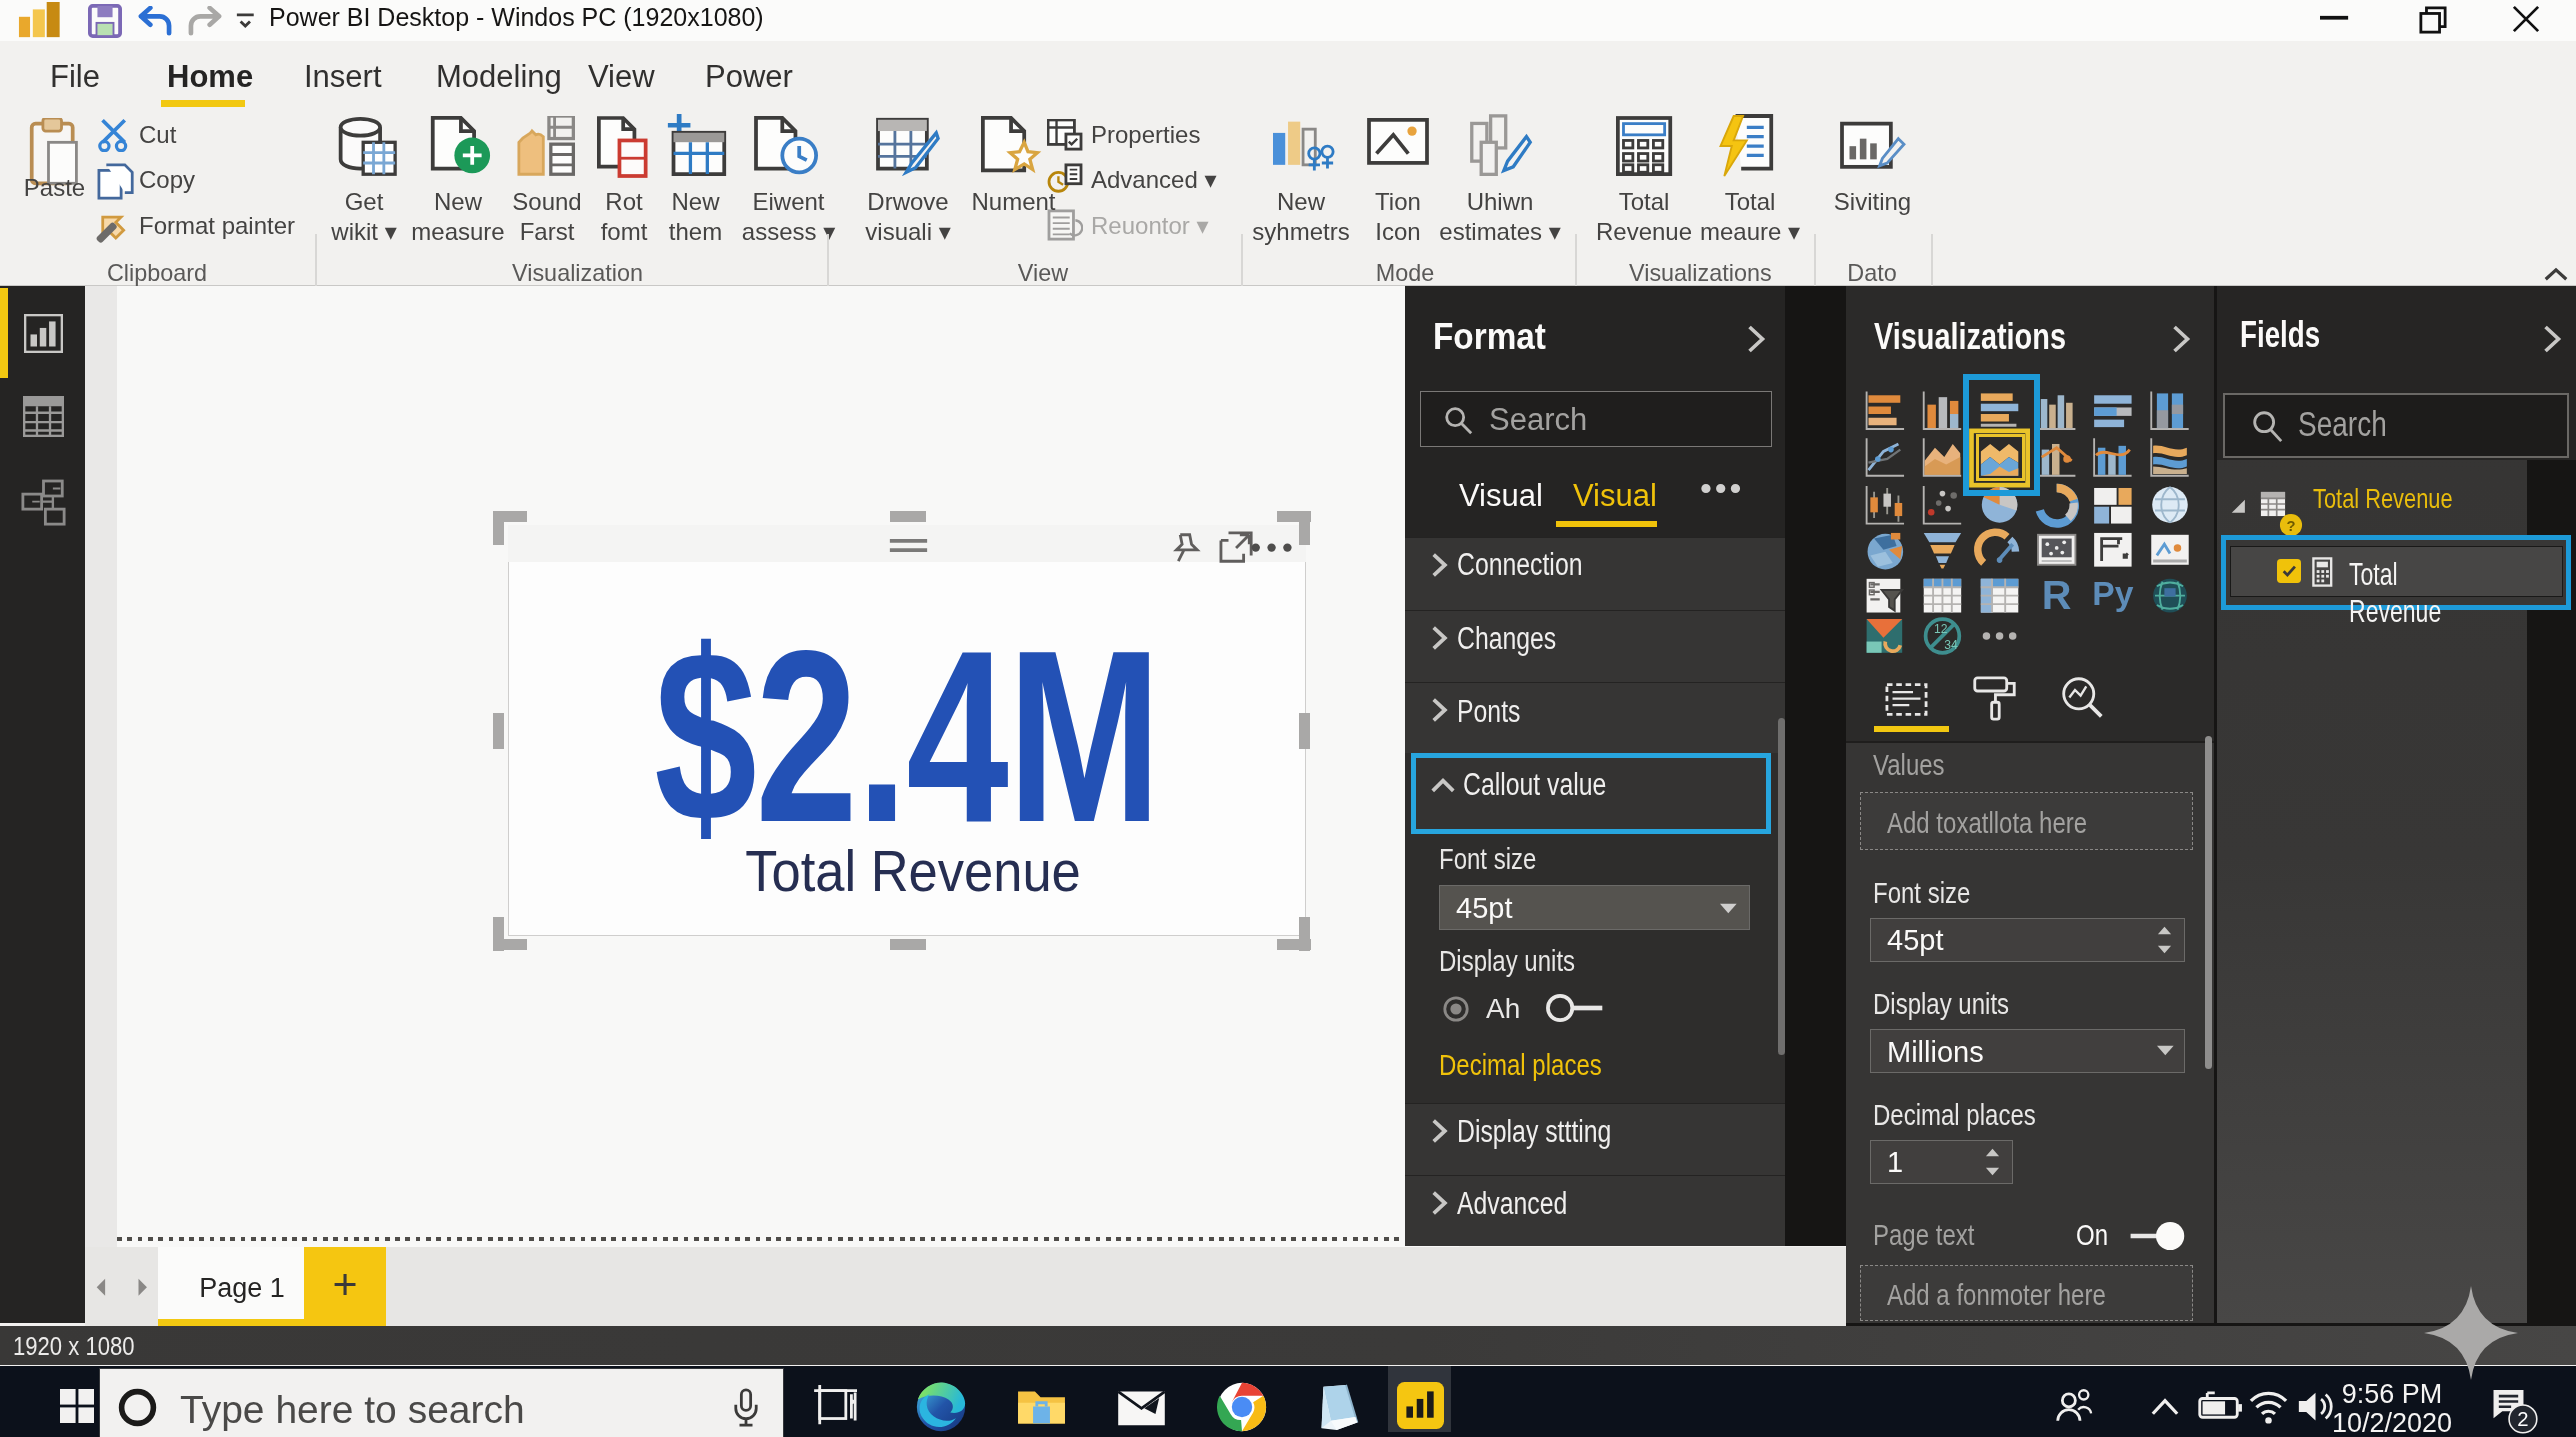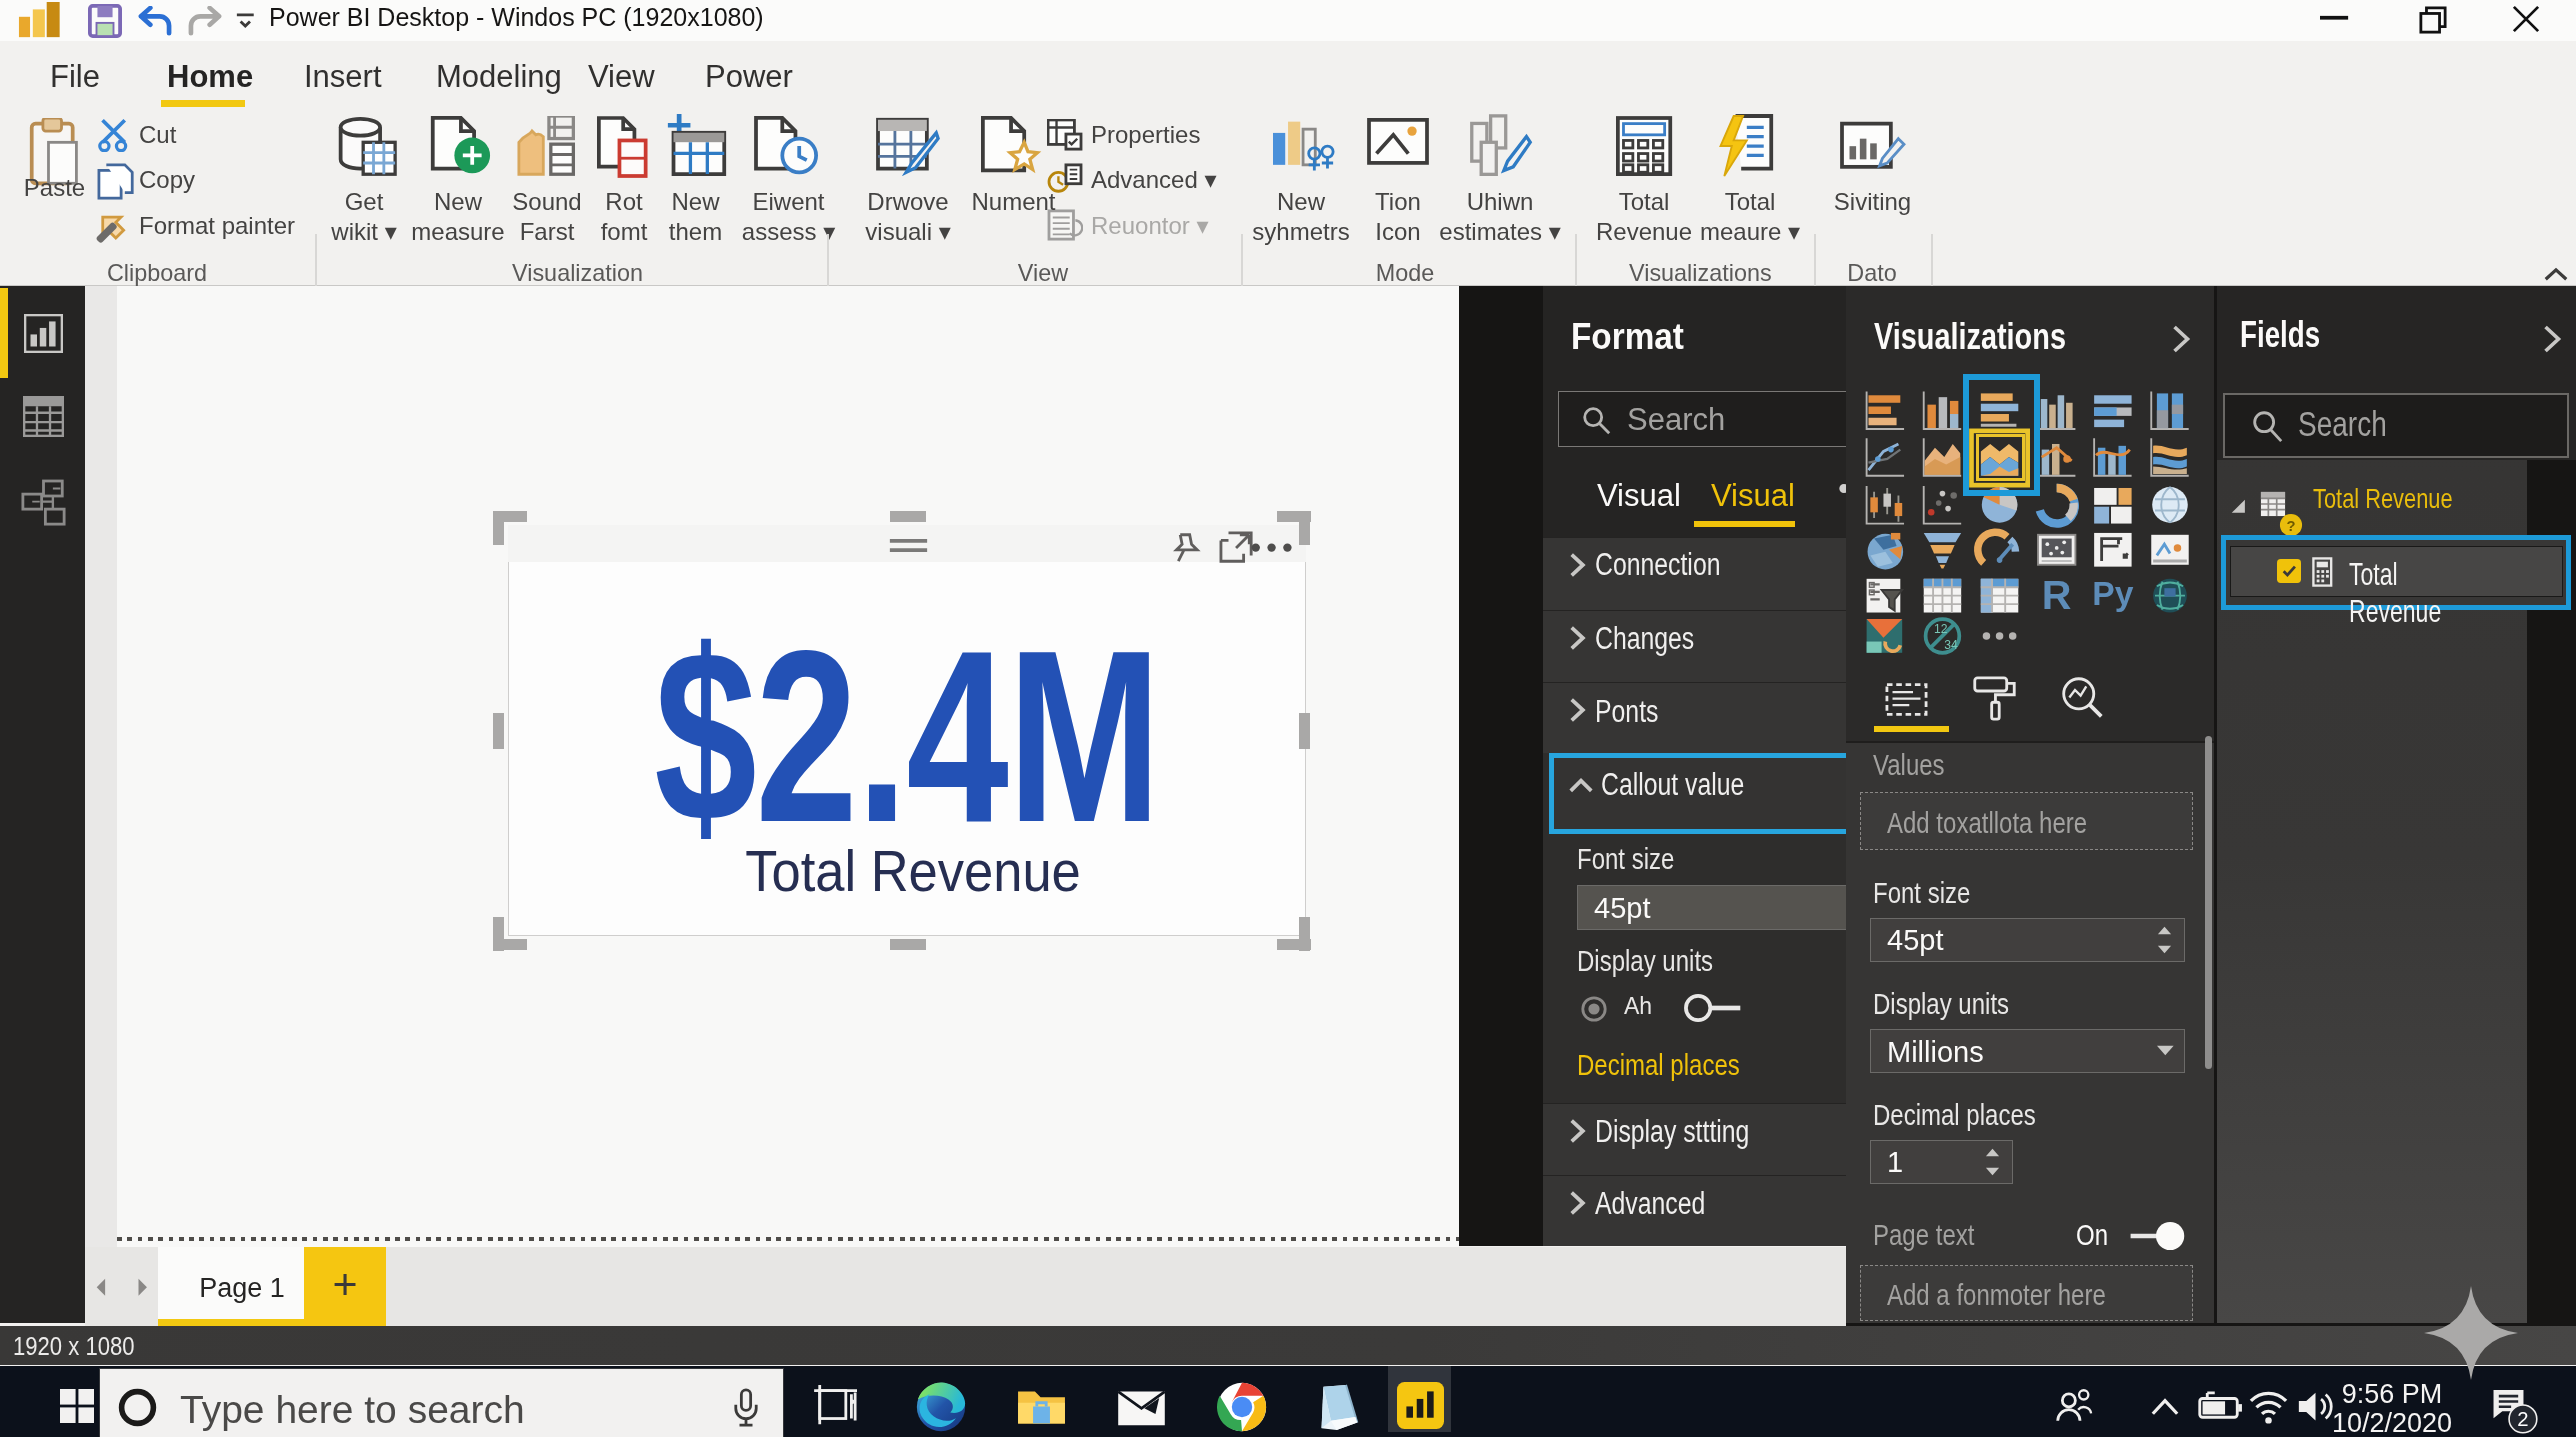--- a/index.html
+++ b/index.html
@@ -16,21 +16,21 @@
   .rsep { position:absolute; top:122px; width:1.9px; height:150px; background:#d8d7d5; }
   
   #sidebar { left:0; top:286px; width:85px; height:1037px; background:#252423; }
   #canvas { left:85px; top:286px; width:1374px; height:964px; background:#e9e8e7; }
   #page { position:absolute; left:32px; top:0px; width:1342px; height:964px; background:#f8f8f7; }
   #tabstrip { left:85px; top:1247px; width:1761px; height:80px; background:#e7e6e4; }
   #statusbar { left:0; top:1326px; width:2576px; height:39px; background:linear-gradient(90deg,#393837 0%,#3b3a39 55%,#474645 100%); color:#ecebea; font-size:26px; }
   #taskbar { left:0; top:1366px; width:2576px; height:72px; background:#0c111b; }
   
   .panel { position:absolute; top:286px; color:#f2f1f0; }
-  #fmtpanel { left:1543px; width:436px; height:960px; background:#2e2d2c;text-decoration:underline; }
+  #fmtpanel { left:1405px; width:380px; height:960px; background:#2e2d2c;text-decoration:underline; }
   #vizpanel { left:1846px; width:368px; height:1037px; background:#2b2a29; }
   #fldpanel { left:2217px; width:310px; height:1037px; background:linear-gradient(180deg,#353433 0%,#383736 55%,#484746 100%); }
   .phead { font-size:37px; font-weight:700; color:#fbfaf9; }
   .srchbox { position:absolute; background:#252423; border:1.9px solid #6c6a68; }
   .chev { stroke:#c8c7c5; stroke-width:4; fill:none; }
   .row { position:absolute; background:#363534; border-top:1.9px solid #242322; }
   .rowtxt { position:absolute; font-size:31px; color:#f0efee; transform:scaleX(0.8); transform-origin:0 50%; }
   .mut { color:#a3a2a0; }
   .ybar { background:#f2c811; }
   .hnd { background:#a9a8a7; }
@@ -383,21 +383,21 @@
   <div class="abs" style="left:34px;top:599px;width:311px;height:45px;background:#55534f;border:0.9px solid #6b6a68;"></div>
   <span class="abs" style="left:51px;top:606px;font-size:29px;color:#fbfaf9;">45pt</span>
   <svg class="abs" style="left:313px;top:616px;" width="20.6" height="13" viewBox="0 0 22 14">
       <path d="M2 2 L11 12 L20 2 Z" fill="#d0cfce"></path>
     </svg>
   <span class="abs cnd" style="left:34px;top:658px;font-size:30px;color:#e8e7e6;">Display units</span>
   <svg class="abs" style="left:37px;top:709px;" width="28" height="28" viewBox="0 0 30 30">
       <circle cx="15" cy="15" r="12" fill="none" stroke="#8a8886" stroke-width="3"></circle>
       <circle cx="15" cy="15" r="6" fill="#8a8886"></circle>
     </svg>
-  <span class="abs" style="left:81px;top:707px;font-size:23px;color:#e8e7e6;">Ah</span>
+  <span class="abs" style="left:81px;top:707px;font-size:28px;color:#e8e7e6;">Ah</span>
   <svg class="abs" style="left:139px;top:707px;" width="81" height="30" viewBox="0 0 86 32">
       <circle cx="17" cy="16" r="13" fill="none" stroke="#e8e7e6" stroke-width="4"></circle>
       <path d="M31 16 H62" stroke="#e8e7e6" stroke-width="5"></path>
     </svg>
   <span class="abs cnd" style="left:34px;top:762px;font-size:30px;color:#f0c20a;">Decimal places</span>
   <div class="row" style="left:0;top:817px;width:380px;height:72px;"></div>
   <svg class="abs" style="left:24px;top:831px;" width="20.6" height="28" viewBox="0 0 22 30">
       <path class="chev" d="M5 4 L17 15 L5 26"></path>
     </svg>
   <span class="rowtxt" style="left:52px;top:828px;">Display sttting</span>

